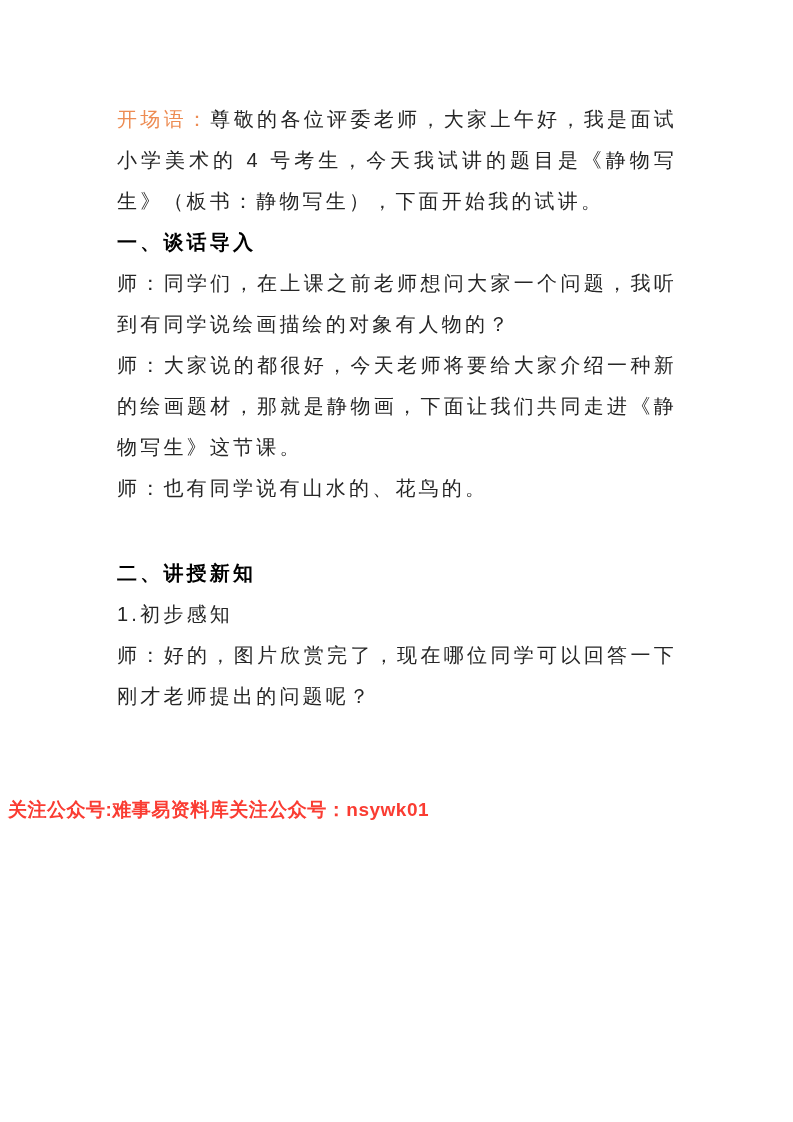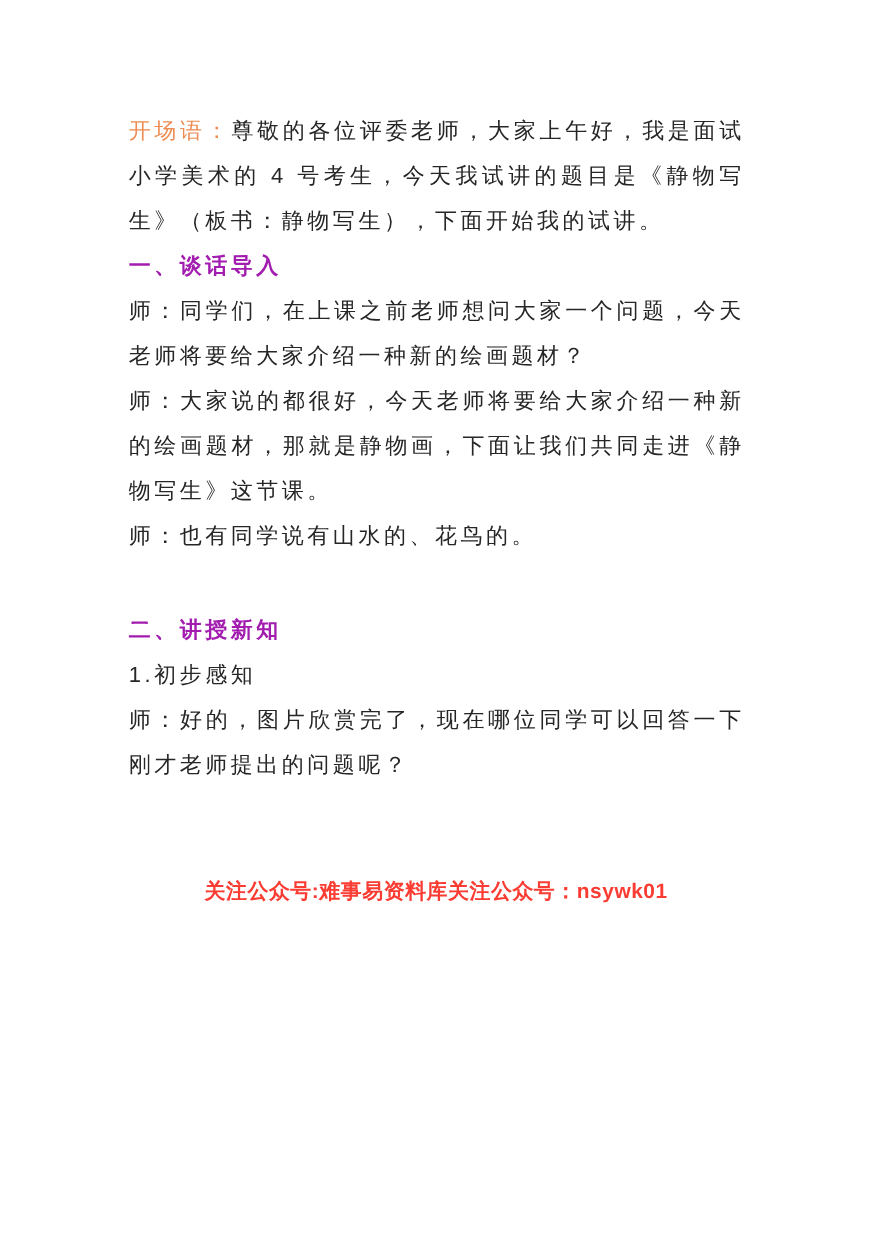--- a/index.html
+++ b/index.html
@@ -31,54 +31,54 @@
     letter-spacing: 3.2px;
   }
   .opening-label {
     color: #ED8C53;
   }
   .section-heading {
     margin: 0;
     font-size: 20px;
     line-height: 41px;
     font-weight: bold;
-    color: #a21caf;
+    color: #000000;
     letter-spacing: 3.2px;
   }
   .section-gap {
     margin-top: 44px;
   }
   .page-footer {
     position: absolute;
     left: 0;
     right: 0;
     bottom: 3px;
     padding: 0 8px;
     display: flex;
-    justify-content: center;
+    justify-content: flex-start;
     align-items: baseline;
     font-size: 19px;
     font-weight: bold;
     color: #FA3C32;
     letter-spacing: 0.5px;
     white-space: nowrap;
   }
 </style>
 </head>
 <body>
 
 <div class="page">
 
   <div class="doc-content">
 
     <p><span class="opening-label">开场语：</span><span>尊敬的各位评委老师，大家上午好，我是面试小学美术的 4 号考生，今天我试讲的题目是《静物写生》（板书：静物写生），下面开始我的试讲。</span></p>
 
     <h2 class="section-heading">一、谈话导入</h2>
 
-    <p>师：同学们，在上课之前老师想问大家一个问题，今天老师将要给大家介绍一种新的绘画题材？</p>
+    <p>师：同学们，在上课之前老师想问大家一个问题，我听到有同学说绘画描绘的对象有人物的？</p>
     <p>师：大家说的都很好，今天老师将要给大家介绍一种新的绘画题材，那就是静物画，下面让我们共同走进《静物写生》这节课。</p>
     <p>师：也有同学说有山水的、花鸟的。</p>
 
     <h2 class="section-heading section-gap">二、讲授新知</h2>
 
     <p>1.初步感知</p>
     <p>师：好的，图片欣赏完了，现在哪位同学可以回答一下刚才老师提出的问题呢？</p>
 
   </div>
 

